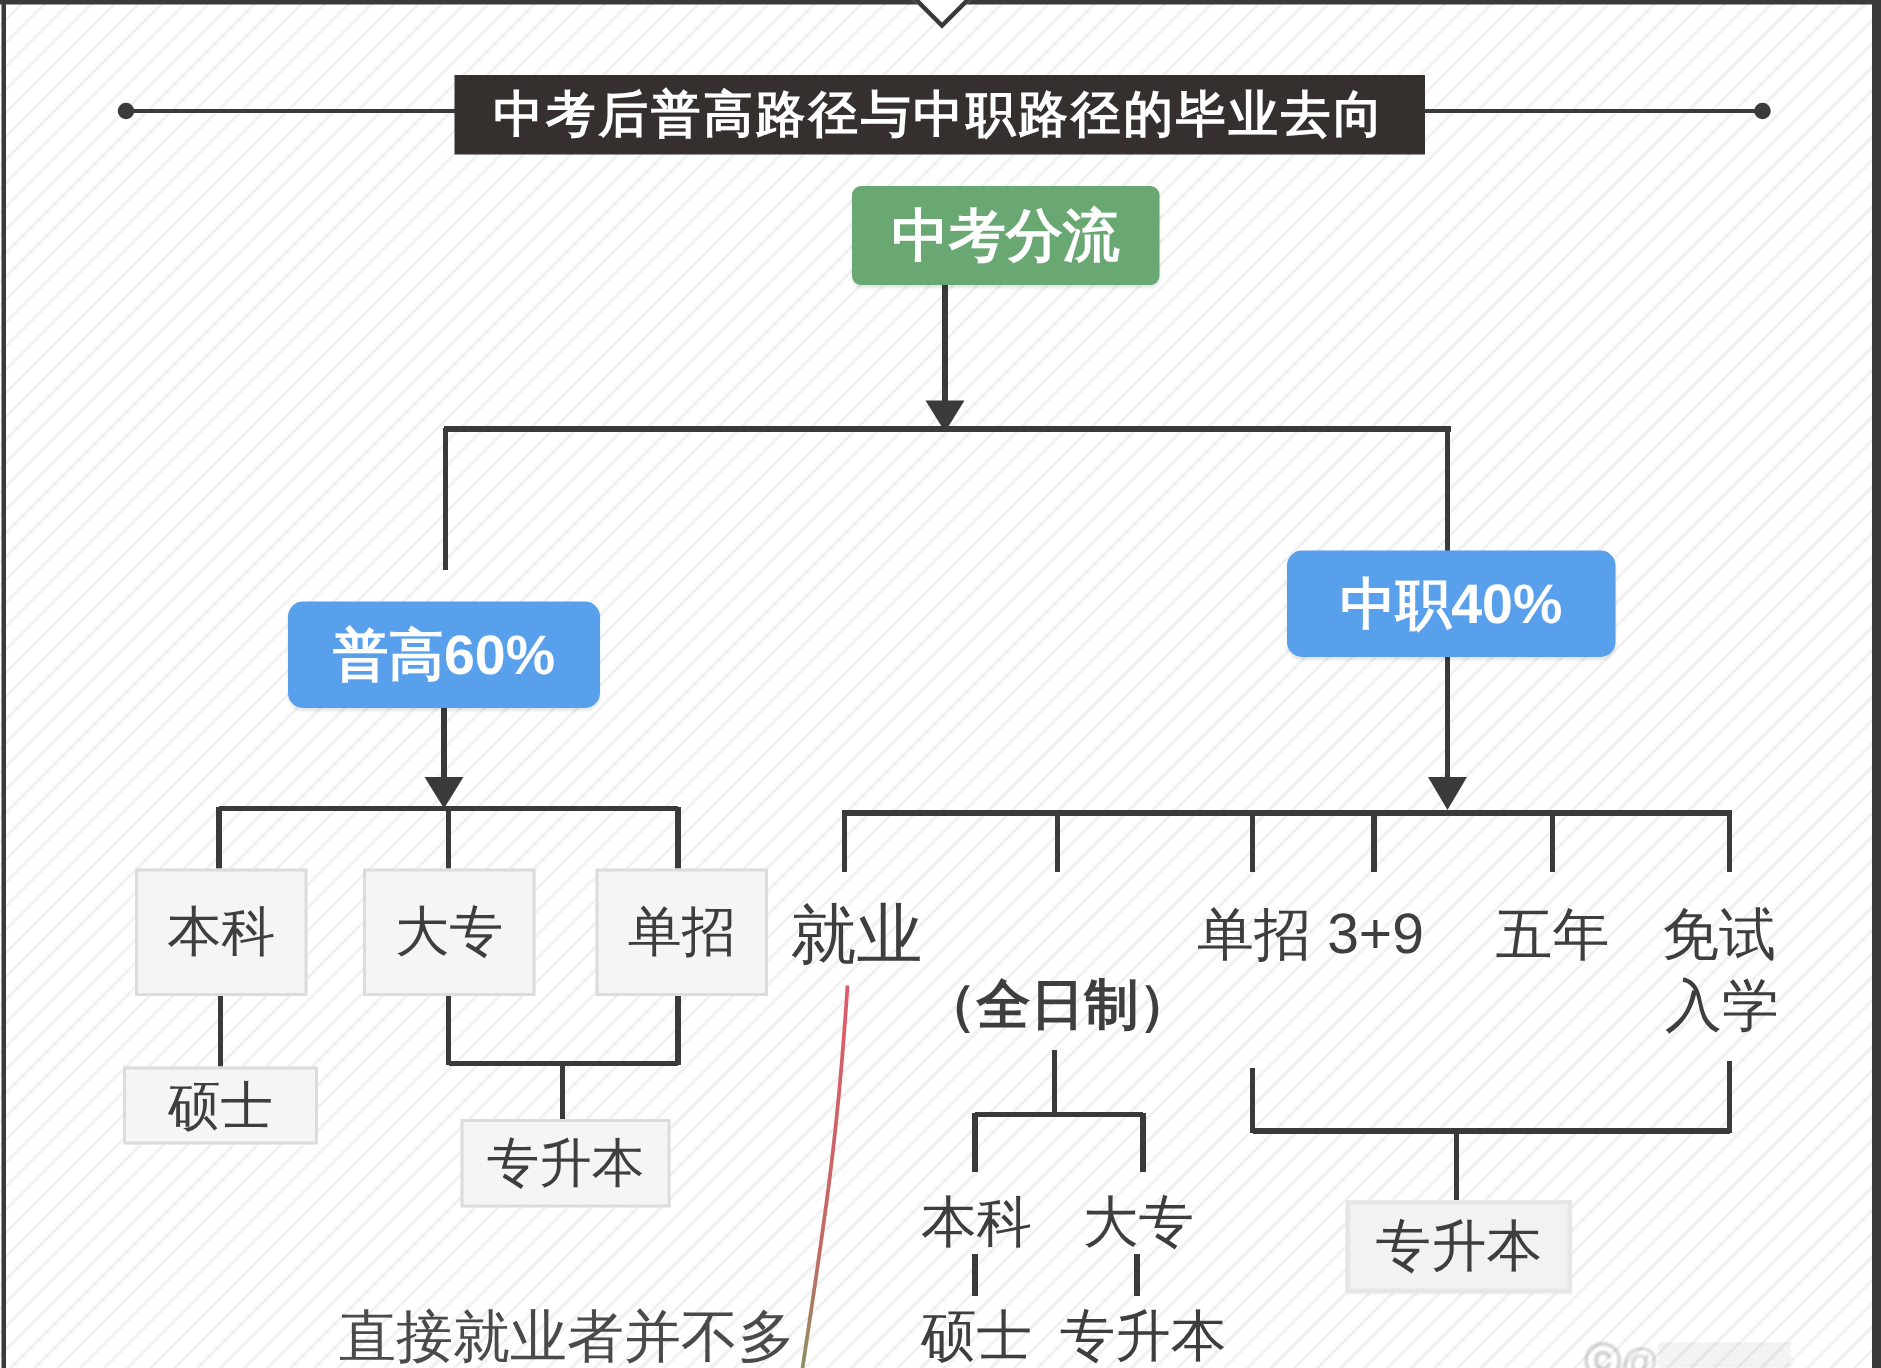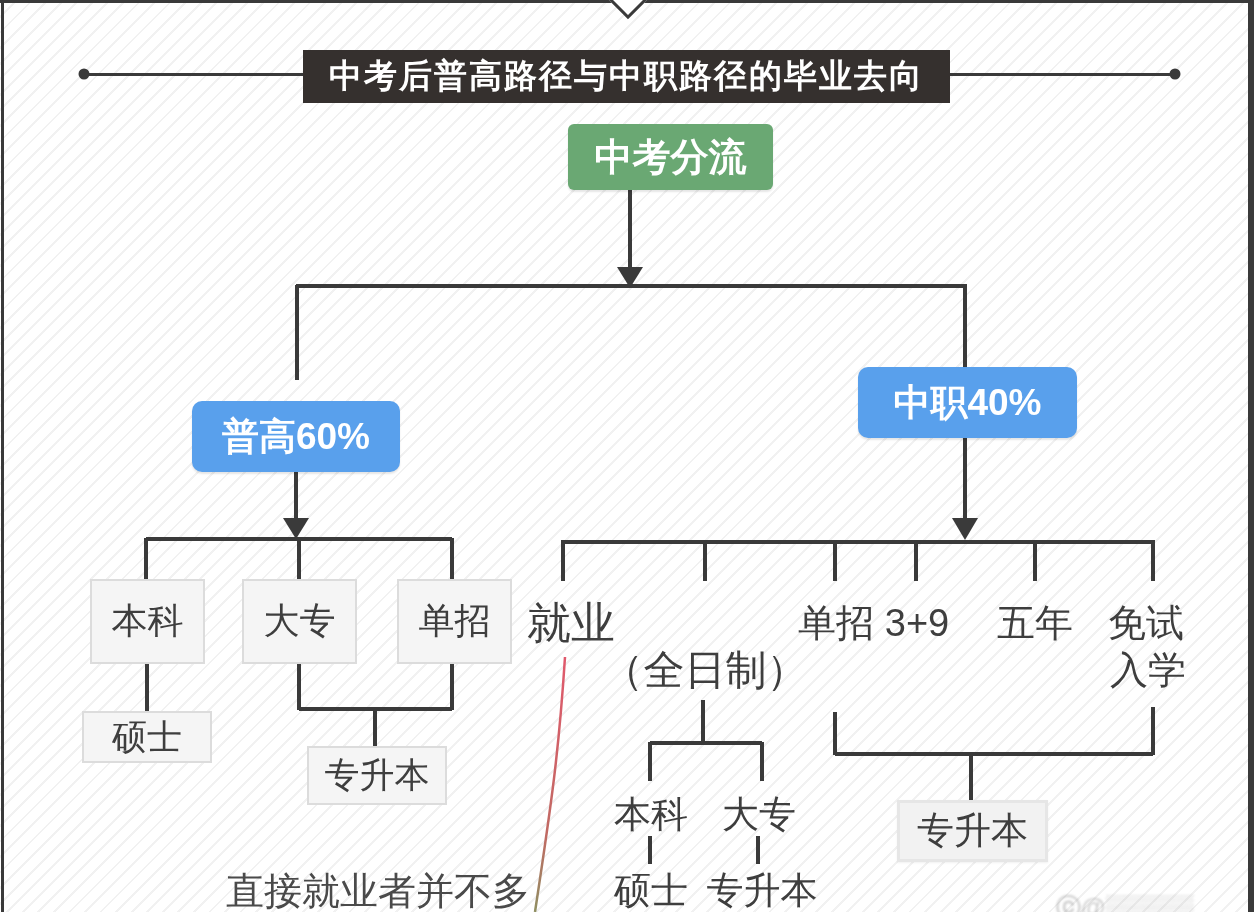--- a/index.html
+++ b/index.html
@@ -119,21 +119,21 @@
   <div class="node graybox" style="left:397px;top:579px;width:115px;height:85px;font-size:36px;">单招</div>
   <div class="node graybox" style="left:82px;top:711px;width:130px;height:52px;font-size:35px;">硕士</div>
   <div class="node graybox" style="left:307px;top:746px;width:140px;height:59px;font-size:35px;">专升本</div>
 
   <div class="node plain" style="left:533px;top:600px;width:76px;height:46px;font-size:44px;">就业</div>
   <div class="node plain" style="left:798px;top:600px;width:76px;height:46px;font-size:38px;">单招</div>
   <div class="node plain" style="left:880px;top:600px;width:74px;height:46px;font-size:38px;">3+9</div>
   <div class="node plain" style="left:997px;top:600px;width:76px;height:46px;font-size:38px;">五年</div>
   <div class="node plain" style="left:1108px;top:600px;width:76px;height:46px;font-size:38px;text-align:center;">免试</div>
 
-  <div class="node plain" style="left:621px;top:648px;width:168px;height:44px;font-size:41px;">（全日制）</div>
+  <div class="node plain" style="left:621px;top:648px;width:168px;height:44px;font-size:36px;font-weight:bold;">（全日制）</div>
   <div class="node plain" style="left:1110px;top:648px;width:76px;height:44px;font-size:38px;">入学</div>
 
   <div class="node plain" style="left:614px;top:793px;width:74px;height:44px;font-size:37px;">本科</div>
   <div class="node plain" style="left:722px;top:793px;width:74px;height:44px;font-size:37px;">大专</div>
   <div class="node plain" style="left:613px;top:869px;width:76px;height:44px;font-size:37px;">硕士</div>
   <div class="node plain" style="left:705px;top:869px;width:114px;height:44px;font-size:37px;">专升本</div>
 
   <div class="node bigbox" style="left:897px;top:800px;width:151px;height:62px;font-size:37px;">专升本</div>
 
   <div class="annotation" style="left:226px;top:866px;font-size:38px;">直接就业者并不多</div>

